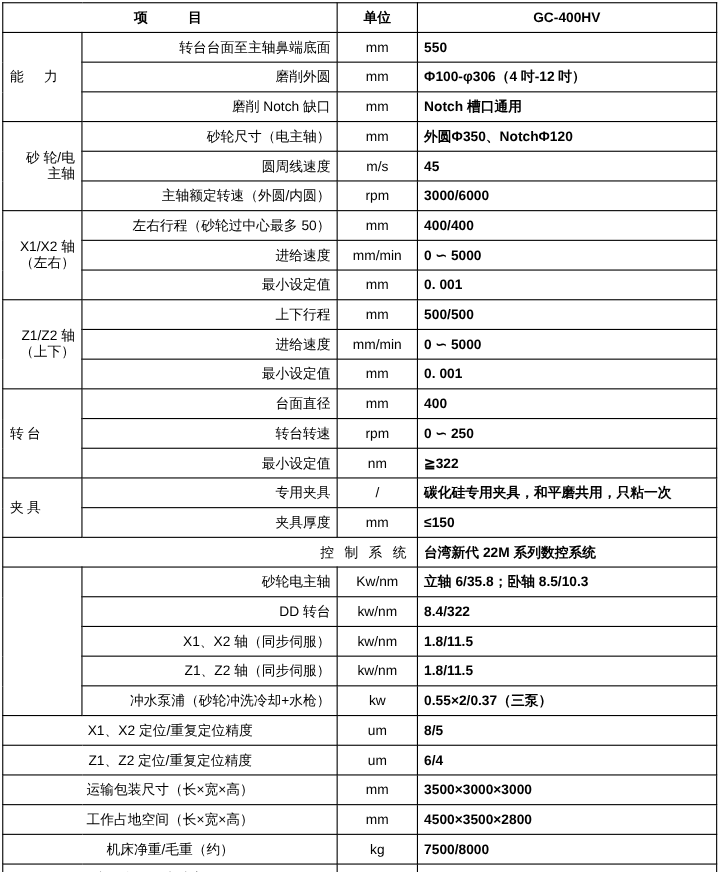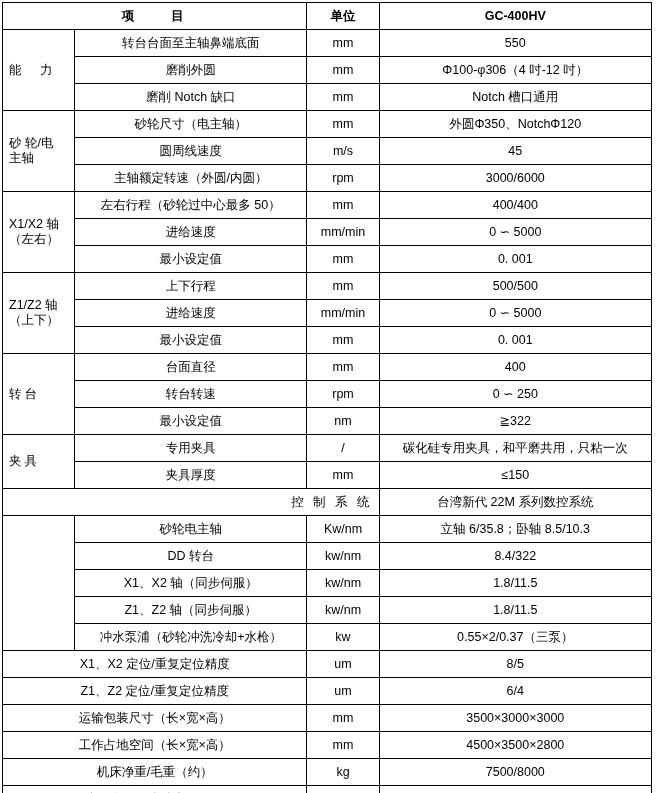--- a/index.html
+++ b/index.html
@@ -39,32 +39,33 @@
     text-align: center;
     height: 30px;
     font-size: 13px;
   }
   .hdr-item { letter-spacing: 4px; margin-top: 23px; }
   .group {
     text-align: left;
     letter-spacing: 3px;
   }
   .group-two-line {
-    text-align: left;
+    text-align: right;
     line-height: 1.5;
     white-space: normal;
   }
   .unit {
     text-align: center;
   }
   .value {
-    text-align: center;
+    text-align: left;
+    font-weight: bold;
   }
   .item {
-    text-align: center;
+    text-align: right;
   }
   .center-span {
     text-align: right;
     letter-spacing: 3px;
   }
   .wide-label {
     text-align: center;
   }
 </style>
 </head>

